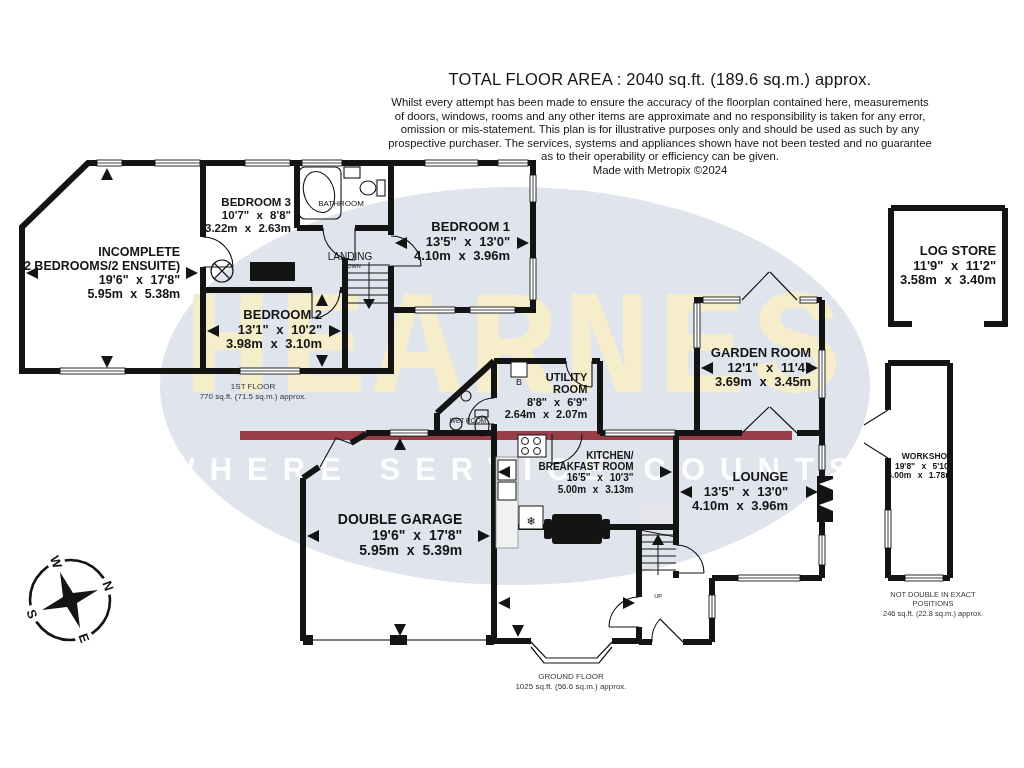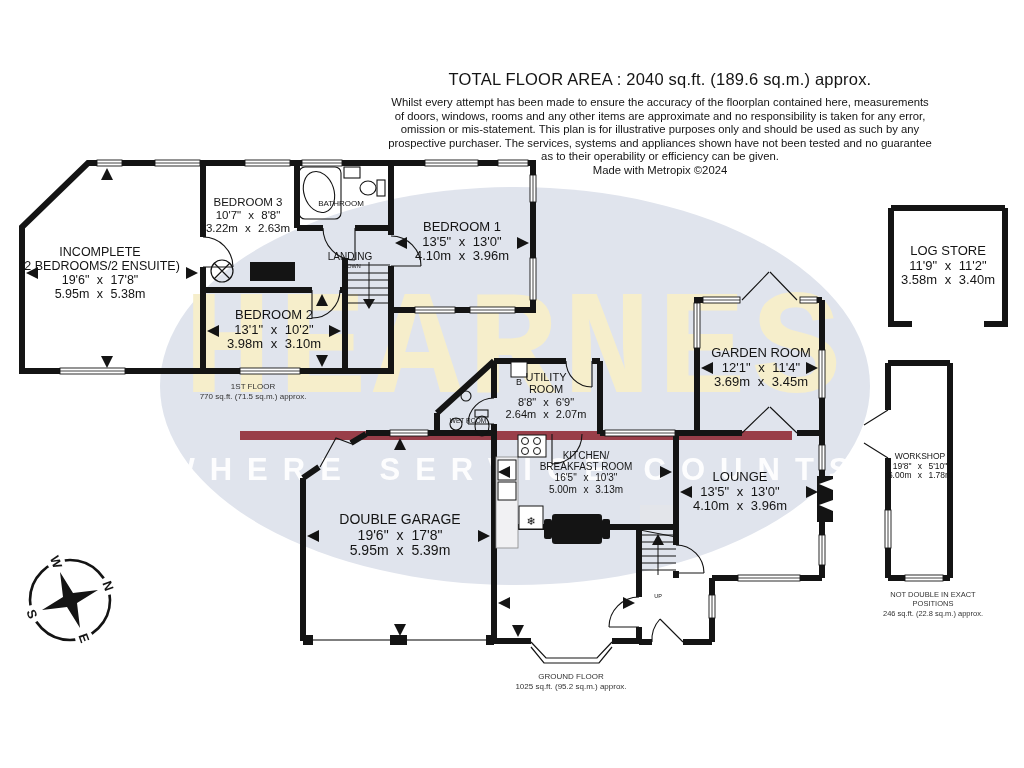--- a/index.html
+++ b/index.html
@@ -14,21 +14,21 @@
               background:#e0e4ed;}
   .wm-name{position:absolute;left:515px;top:352px;transform:translate(-50%,-50%);
            font-family:Liberation Mono, monospace;font-weight:bold;font-size:148px;
            letter-spacing:6px;color:#f6eecb;white-space:nowrap;}
   .wm-line{position:absolute;left:240px;top:431px;width:552px;height:9px;background:#93303b;opacity:.92;}
   .wm-tag{position:absolute;left:515px;top:470px;transform:translate(-50%,-50%);
           font-size:31px;font-weight:bold;letter-spacing:15px;color:#ffffff;white-space:nowrap;opacity:.95;}
   
   svg.plan{position:absolute;left:0;top:0;}
   
-  .room{position:absolute;transform:translate(-50%,-50%);text-align:center;font-weight:normal;
+  .room{position:absolute;transform:translate(-50%,-50%);text-align:right;font-weight:bold;
         line-height:1.12;white-space:nowrap;color:#141414;}
   .dim{word-spacing:4px;}
   .caption{position:absolute;transform:translate(-50%,-50%);text-align:center;font-size:8px;
            line-height:1.25;color:#333;white-space:nowrap;font-weight:normal;margin-left:20px;}
   .tiny{position:absolute;transform:translate(-50%,-50%);font-weight:normal;white-space:nowrap;color:#141414;margin-top:12px;}
 </style>
 </head>
 <body>
 
 <div id="stage">
@@ -309,21 +309,21 @@
     <div class="dim">19'8" x 5'10"</div>
     <div class="dim">6.00m x 1.78m</div>
   </div>
 
   <div class="caption" style="left:233px;top:392px">
     <div>1ST FLOOR</div>
     <div>770 sq.ft. (71.5 sq.m.) approx.</div>
   </div>
   <div class="caption" style="left:551px;top:682px">
     <div>GROUND FLOOR</div>
-    <div>1025 sq.ft. (95.2 sq.m.) approx.</div>
+    <div>1025 sq.ft. (56.6 sq.m.) approx.</div>
   </div>
   <div class="caption" style="left:913px;top:604px;font-size:7.5px">
     <div>NOT DOUBLE IN EXACT</div>
     <div>POSITIONS</div>
     <div>246 sq.ft. (22.8 sq.m.) approx.</div>
   </div>
 
 </div>
 
 </body></html>

